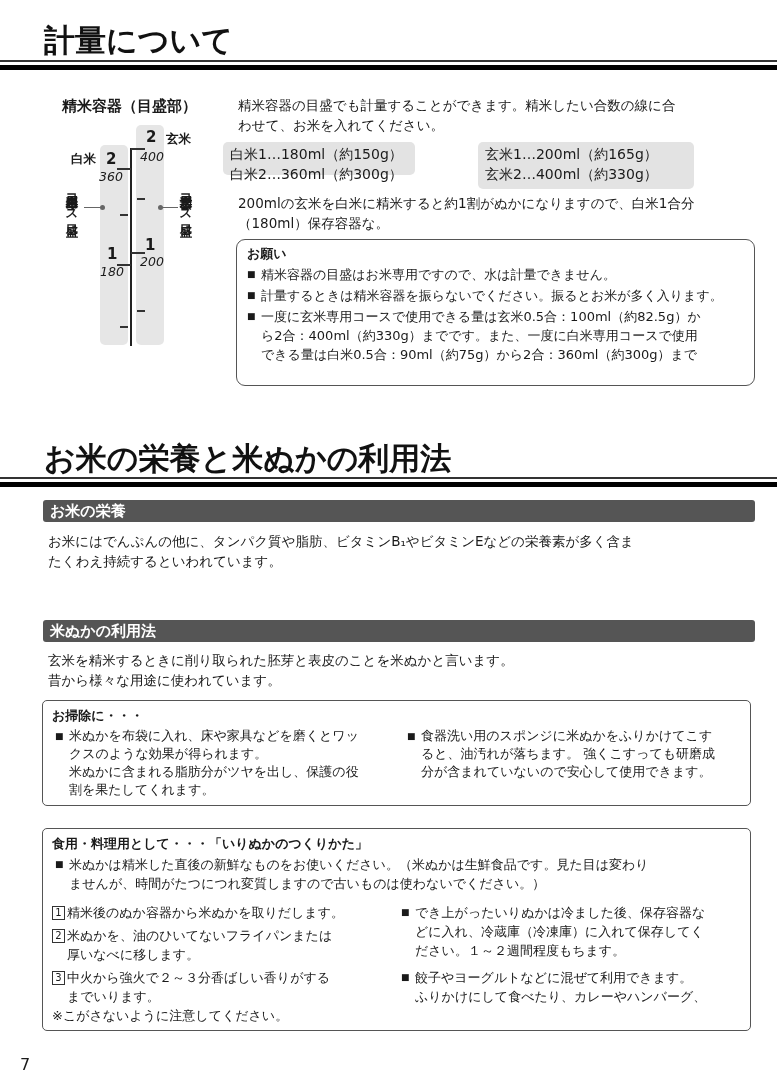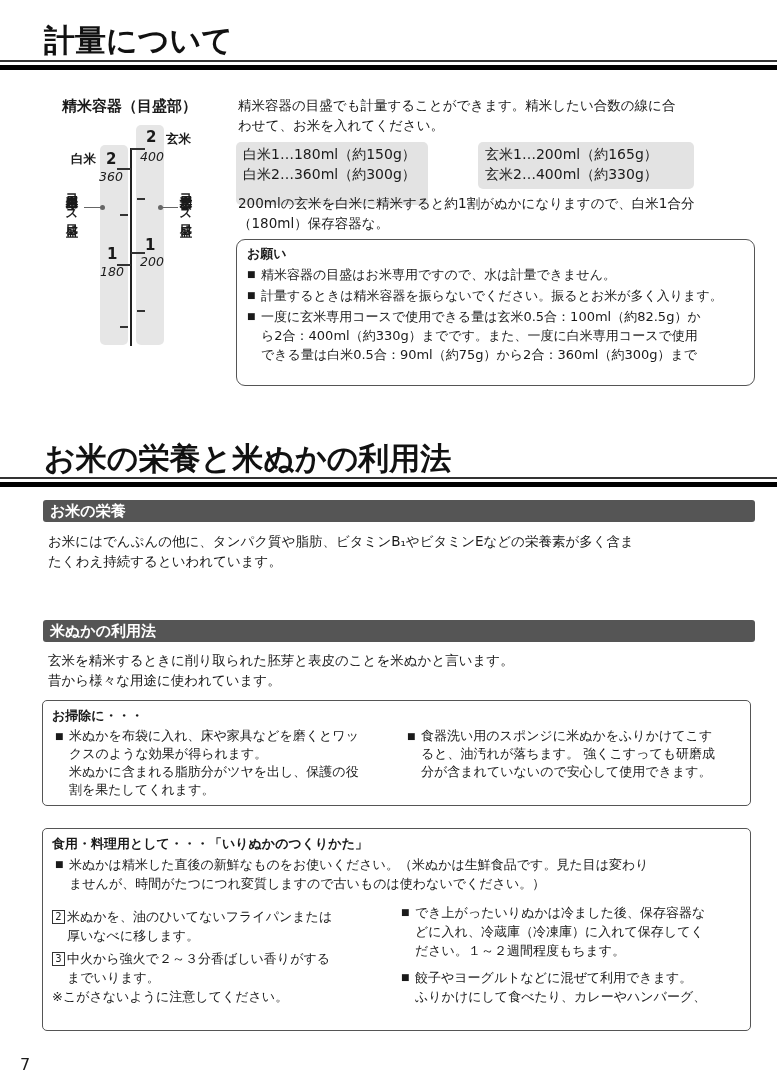--- a/index.html
+++ b/index.html
@@ -69,21 +69,21 @@
 
   <div class="vlabel" style="left:66px; top:186px;">白米専用コース目盛</div>
   <div class="vlabel" style="left:180px; top:186px;">玄米専用コース目盛</div>
 </div>
 
 <div class="abs" style="left:238px; top:95px;">
   <div class="t14">精米容器の目盛でも計量することができます。精米したい合数の線に合</div>
   <div class="t14">わせて、お米を入れてください。</div>
 </div>
 
-<div class="graybox" style="left:236px; top:142px; width:192px; height:63px;">
+<div class="graybox" style="left:223px; top:142px; width:192px; height:33px;">
   <div>白米1…180ml（約150g）</div>
   <div>白米2…360ml（約300g）</div>
 </div>
 <div class="graybox" style="left:478px; top:142px; width:216px; height:47px;">
   <div>玄米1…200ml（約165g）</div>
   <div>玄米2…400ml（約330g）</div>
 </div>
 
 <div class="abs" style="left:238px; top:193px;">
   <div class="t14">200mlの玄米を白米に精米すると約1割がぬかになりますので、白米1合分</div>
@@ -135,20 +135,21 @@
 </div>
 
 <div class="roundbox" style="left:42px; top:828px; width:709px; height:203px; border-radius:5px;">
   <div style="position:absolute; left:9px; top:6px; font-size:13px; font-weight:bold; white-space:nowrap;">食用・料理用として・・・「いりぬかのつくりかた」</div>
   <div class="bullet" style="position:absolute; left:12px; top:26px; font-size:13px; line-height:19px;">
     <div style="white-space:nowrap;">米ぬかは精米した直後の新鮮なものをお使いください。（米ぬかは生鮮食品です。見た目は変わり</div>
     <div style="white-space:nowrap;">ませんが、時間がたつにつれ変質しますので古いものは使わないでください。）</div>
   </div>
 
   <div style="position:absolute; left:9px; top:74px; font-size:13px; line-height:19px;">
+    <div style="white-space:nowrap;"><span class="step-num">1</span><span>精米後のぬか容器から米ぬかを取りだします。</span></div>
     <div style="white-space:nowrap; margin-top:4px;"><span class="step-num">2</span><span>米ぬかを、油のひいてないフライパンまたは</span>
       <div style="padding-left:15px;">厚いなべに移します。</div>
     </div>
     <div style="white-space:nowrap; margin-top:4px;"><span class="step-num">3</span><span>中火から強火で２～３分香ばしい香りがする</span>
       <div style="padding-left:15px;">までいります。</div>
     </div>
     <div style="white-space:nowrap;">※こがさないように注意してください。</div>
   </div>
 
   <div style="position:absolute; left:358px; top:74px; font-size:13px; line-height:19px;">

